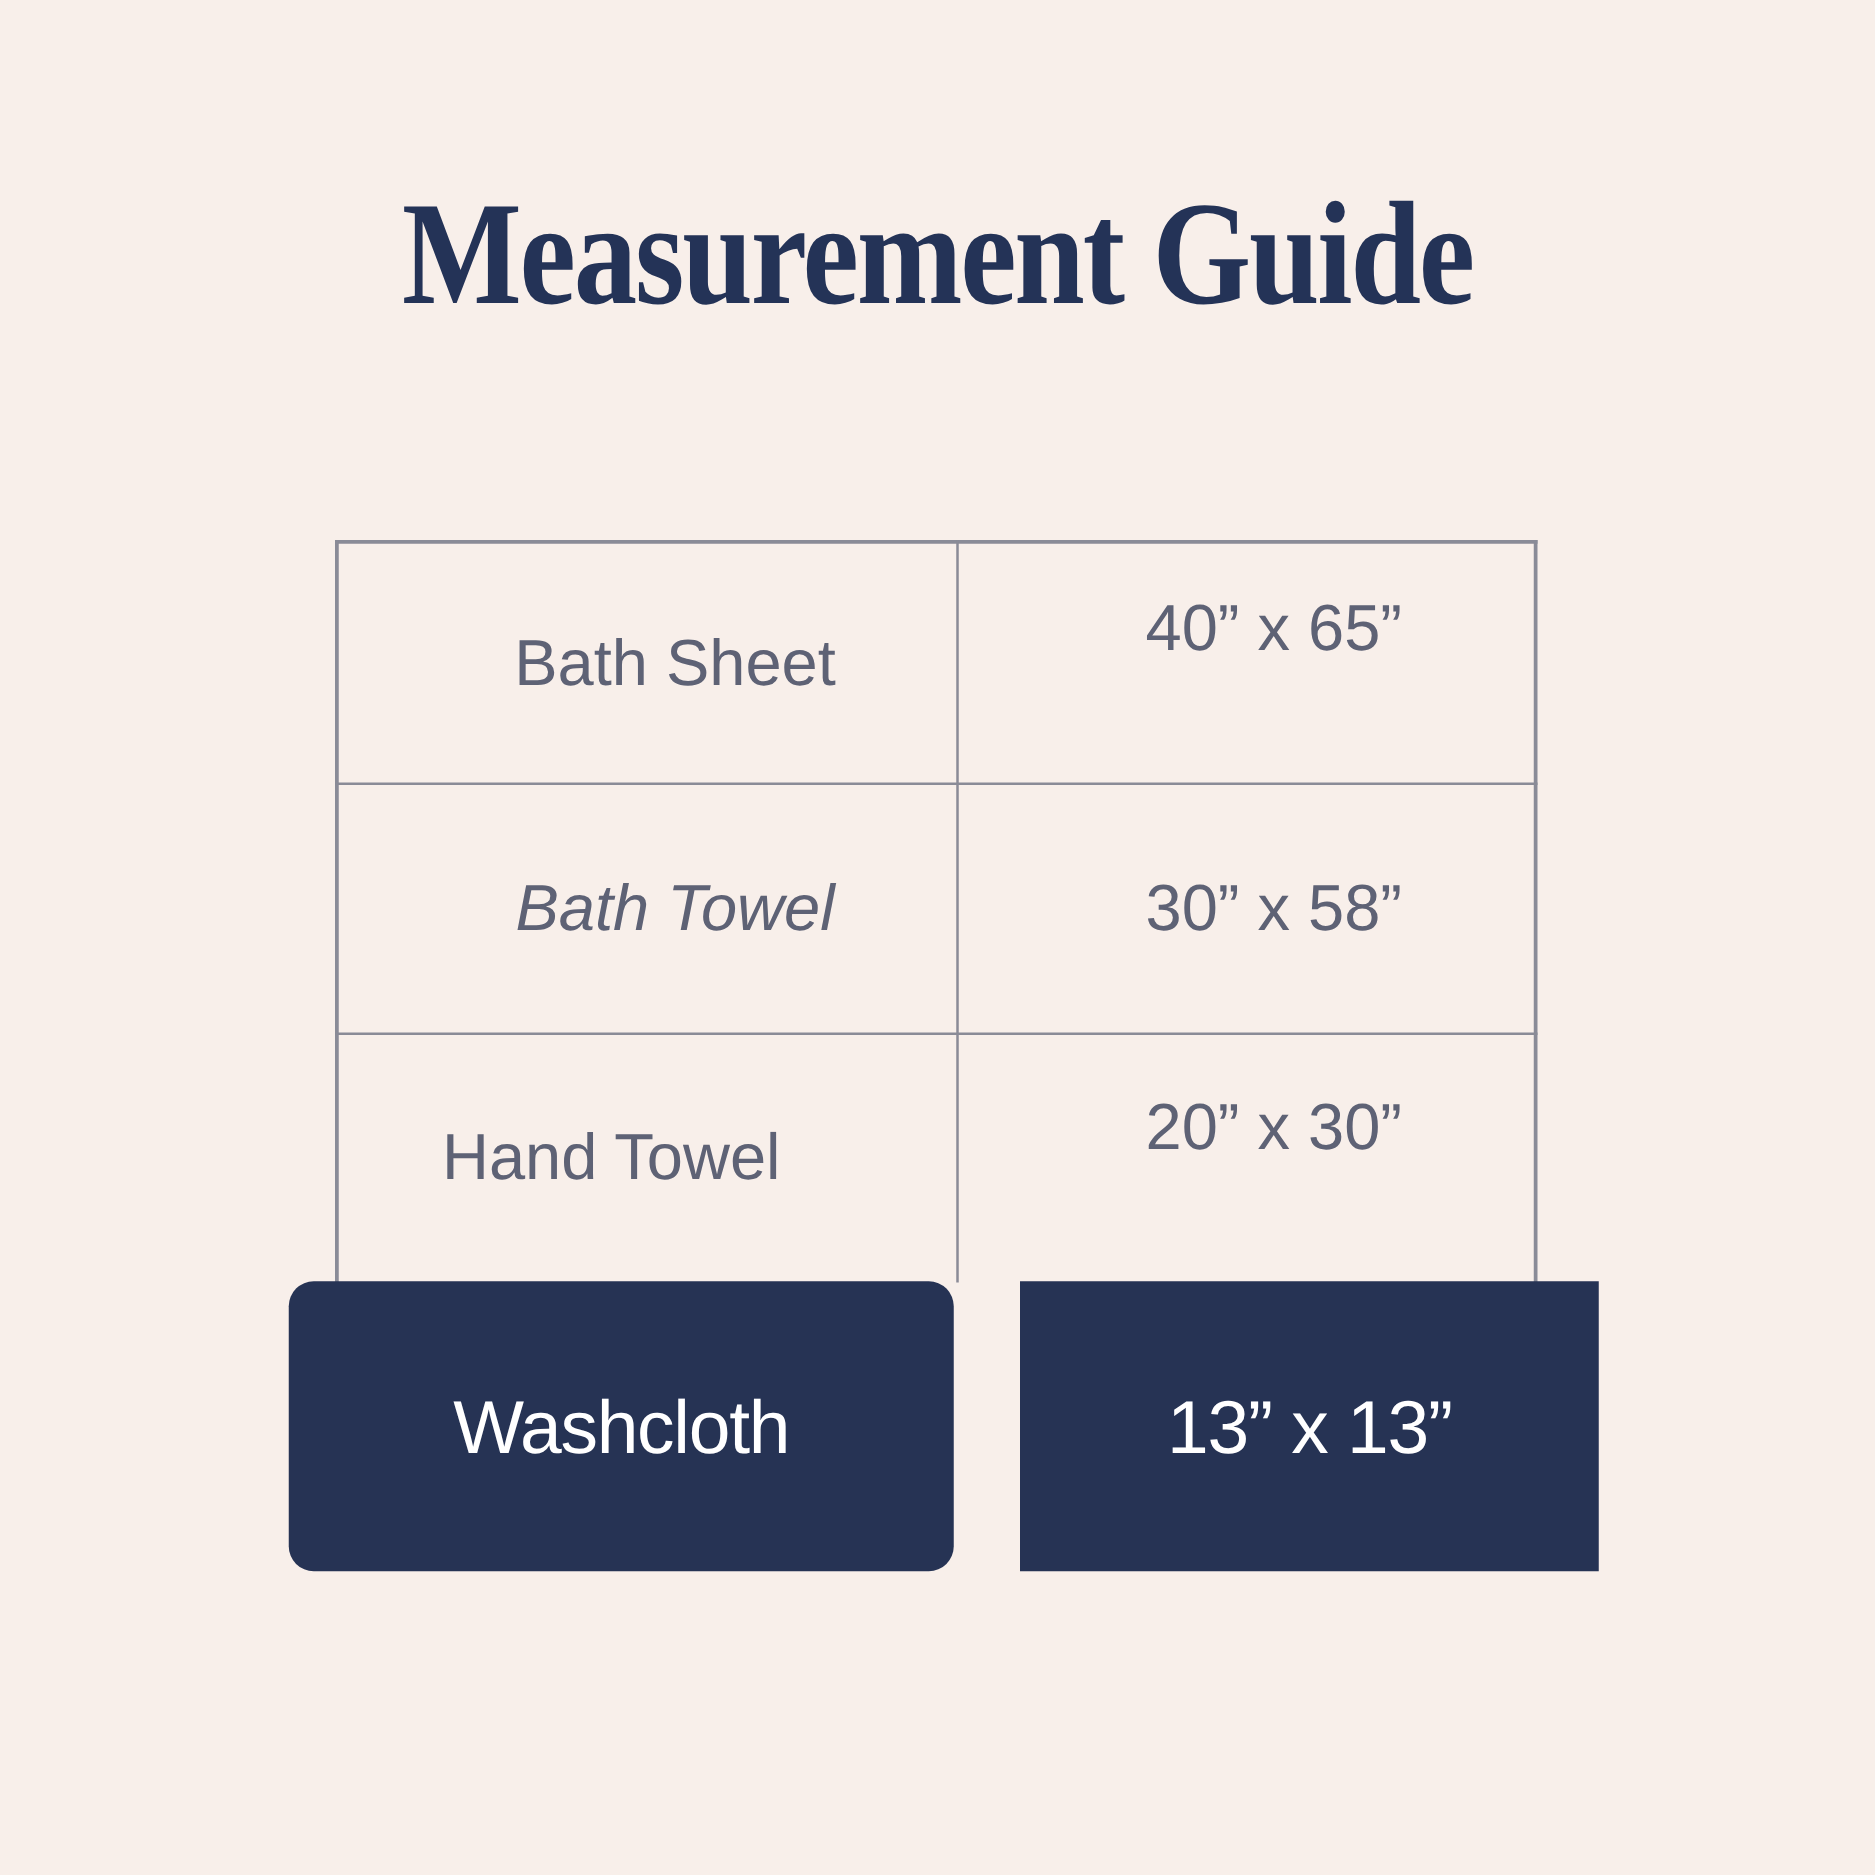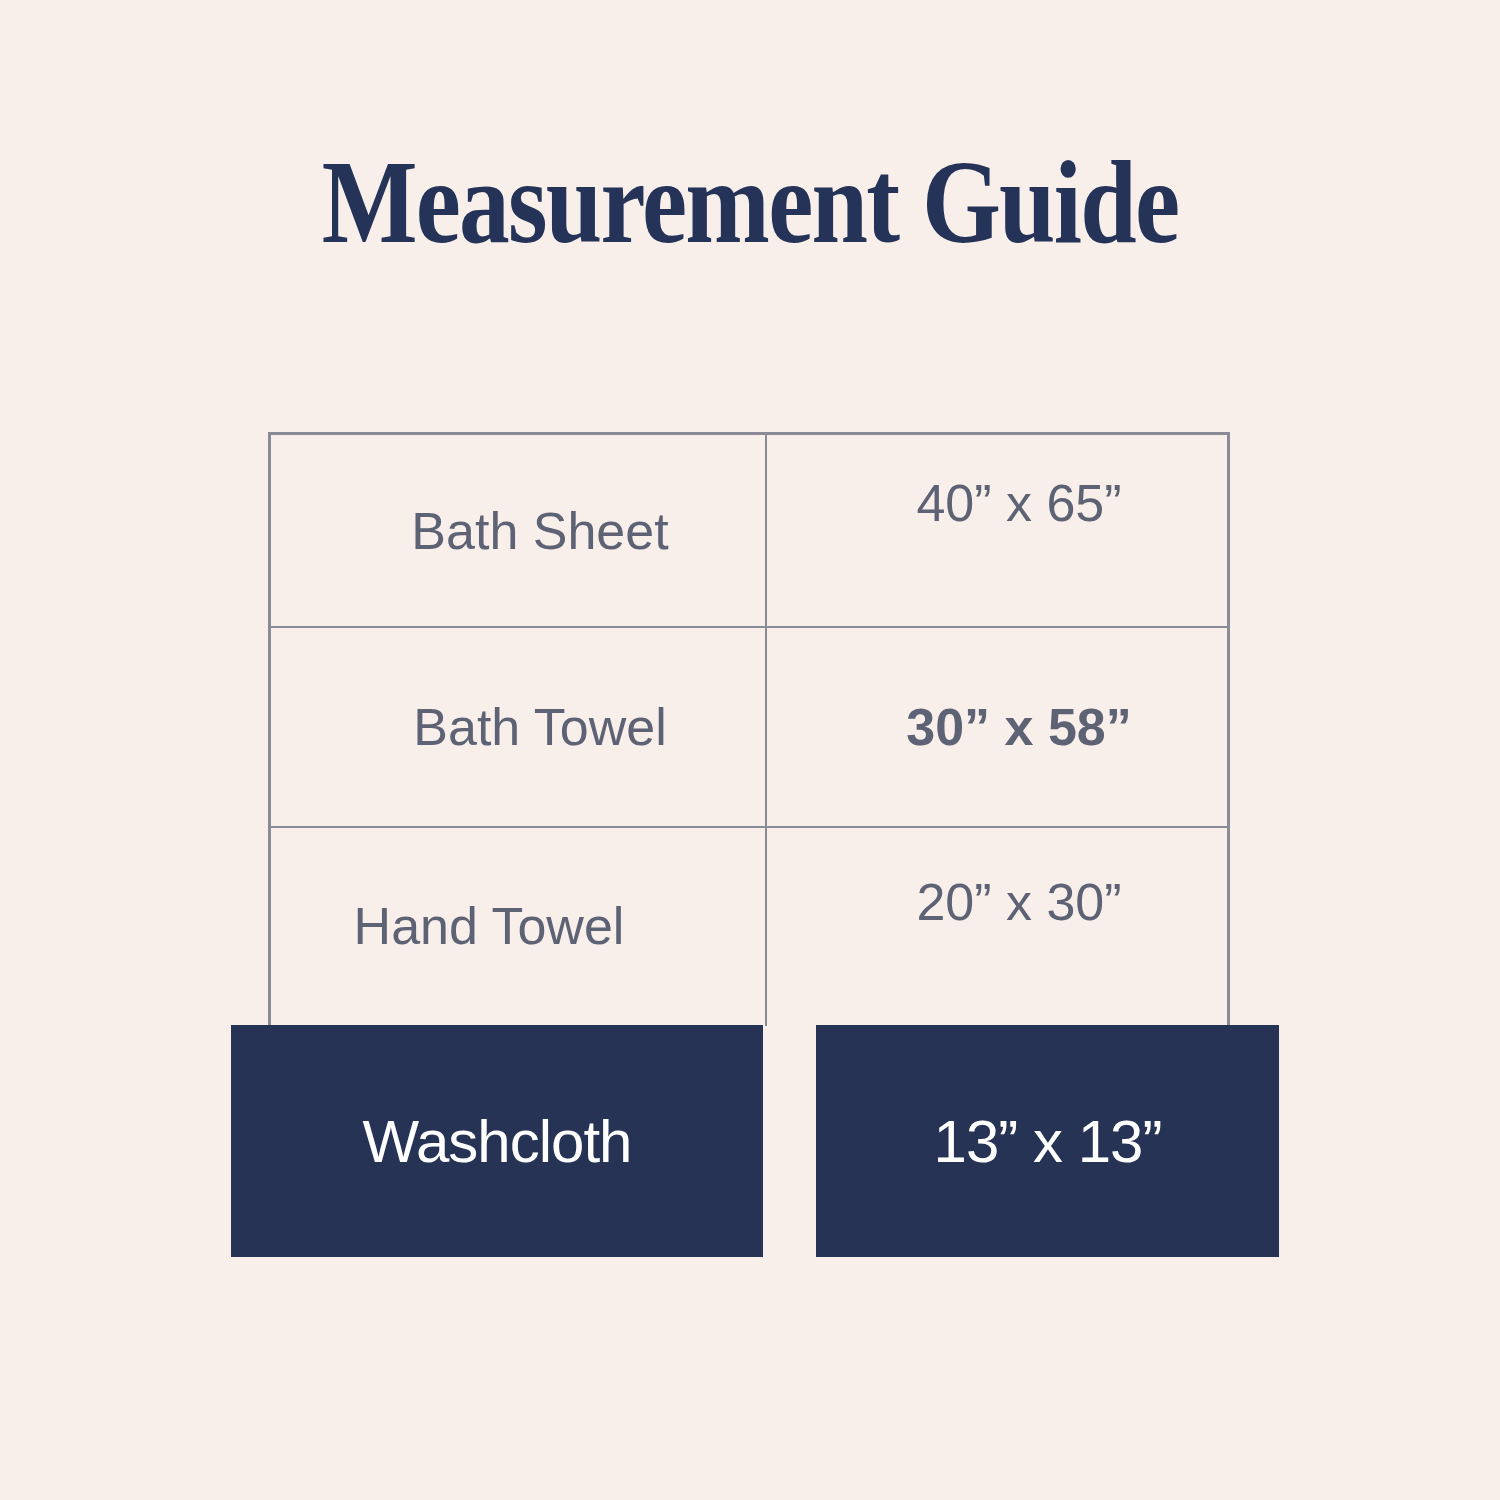--- a/index.html
+++ b/index.html
@@ -57,33 +57,33 @@
   <div class="grid-line" style="left:268px;top:626px;width:962px;height:2px;"></div>
   <div class="grid-line" style="left:268px;top:826px;width:962px;height:2px;"></div>
 
   <div class="cell" style="left:271px;top:435px;width:494px;height:191px;">
     <span>Bath Sheet</span>
   </div>
   <div class="cell" style="left:767px;top:435px;width:460px;height:136px;">
     <span>40” x 65”</span>
   </div>
 
-  <div class="cell" style="left:271px;top:628px;width:494px;height:198px;">
+  <div class="cell" style="left:271px;top:628px;width:494px;height:198px;font-style:italic;">
     <span>Bath Towel</span>
   </div>
-  <div class="cell" style="left:767px;top:628px;width:460px;height:198px;font-weight:bold;">
+  <div class="cell" style="left:767px;top:628px;width:460px;height:198px;">
     <span>30” x 58”</span>
   </div>
 
   <div class="cell" style="left:271px;top:828px;width:392px;height:196px;">
     <span>Hand Towel</span>
   </div>
   <div class="cell" style="left:767px;top:784px;width:460px;height:236px;">
     <span>20” x 30”</span>
   </div>
 
-  <div class="hl" style="left:231px;top:1025px;width:532px;height:232px;">
+  <div class="hl" style="left:231px;top:1025px;width:532px;height:232px;border-radius:20px;">
     <span>Washcloth</span>
   </div>
   <div class="hl" style="left:769px;top:1025px;width:463px;height:232px;margin-left:47px;">
     <span>13” x 13”</span>
   </div>
 </div>
 
 </body></html>

